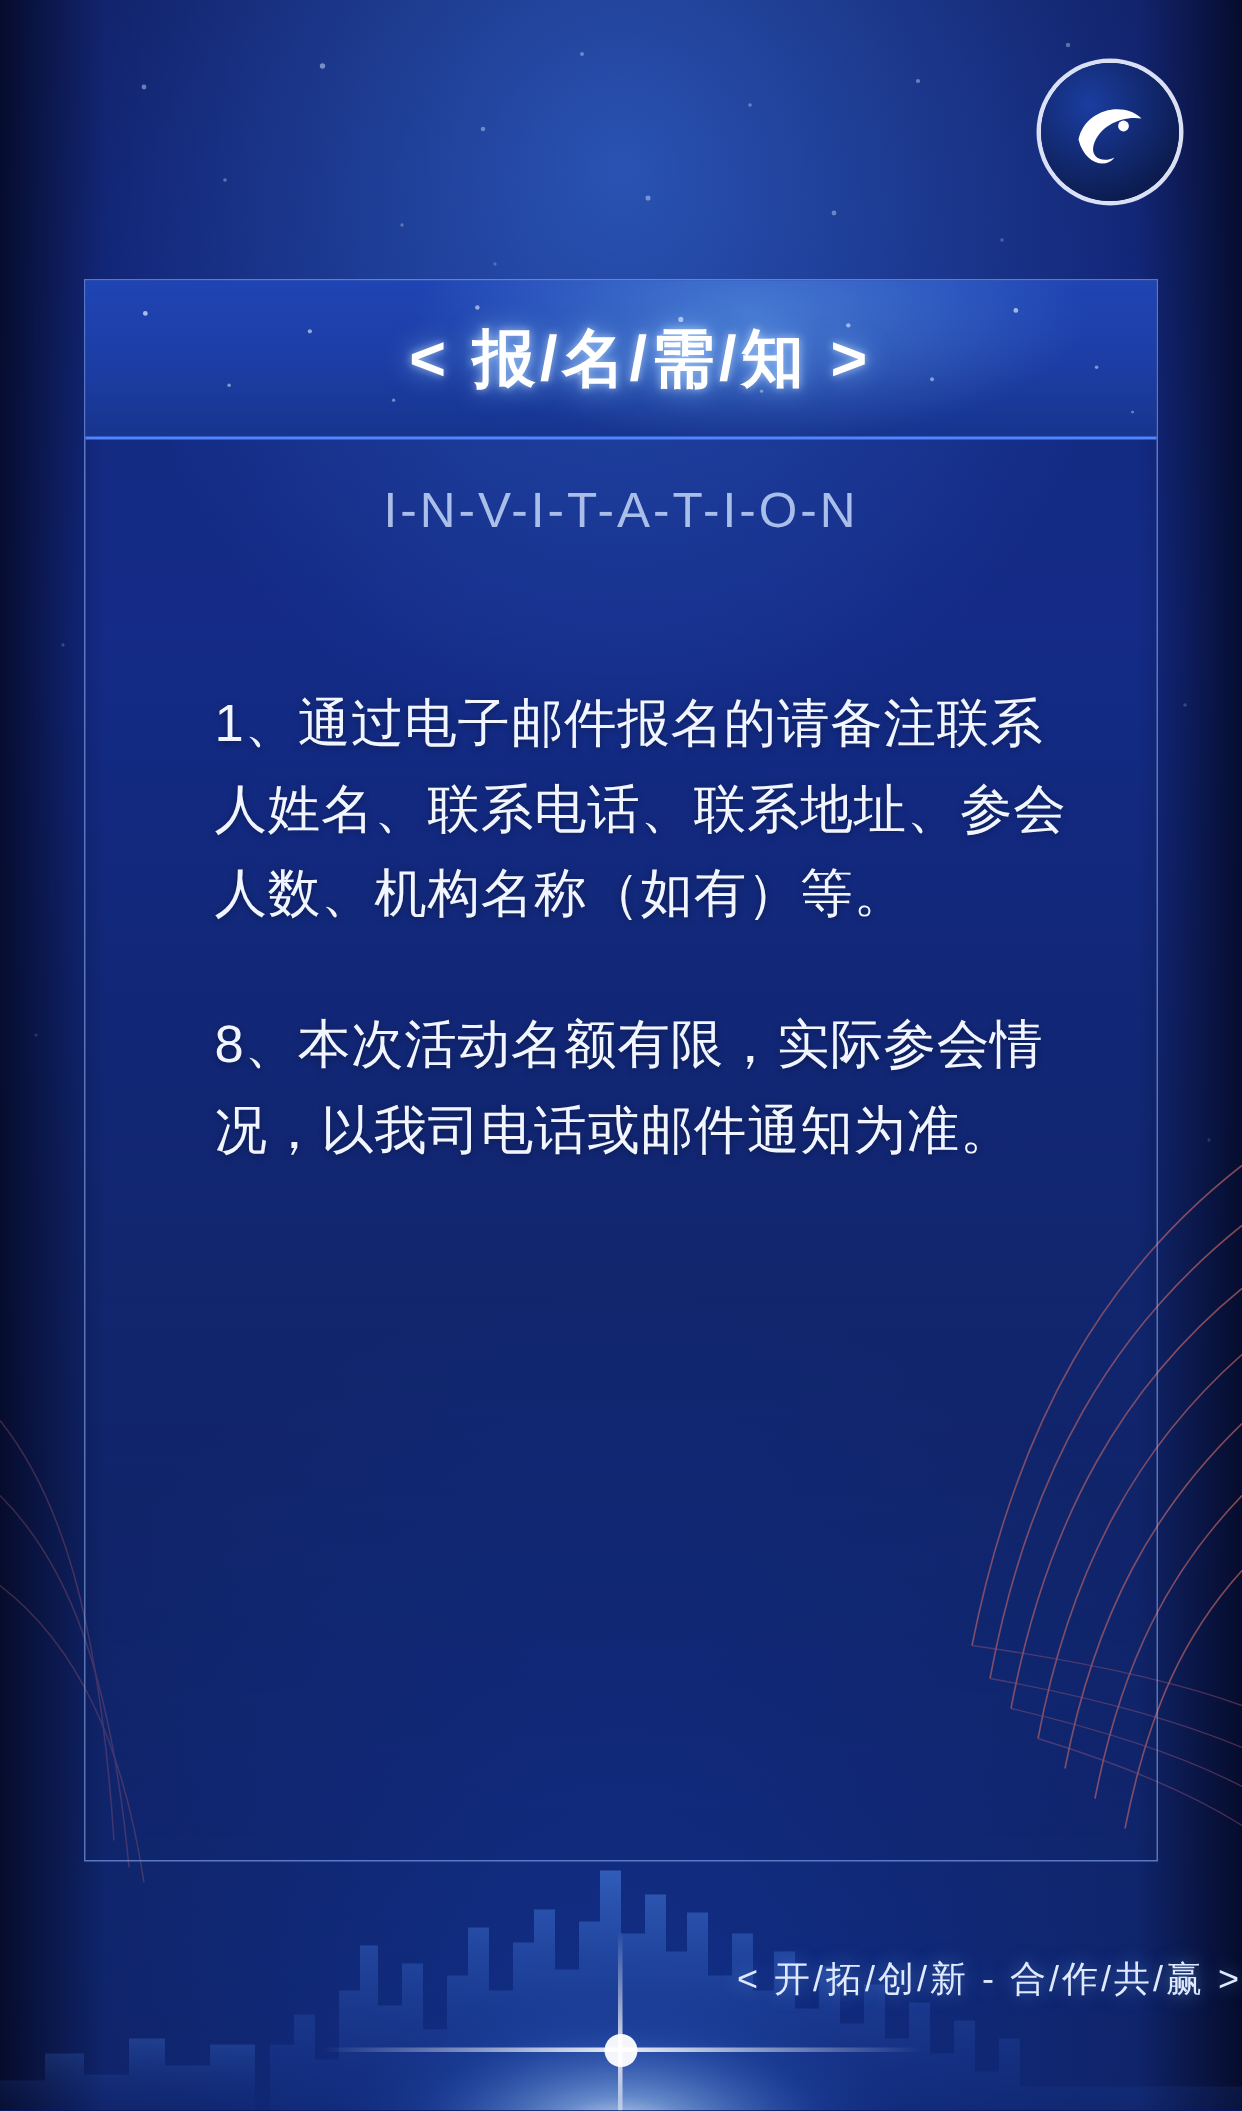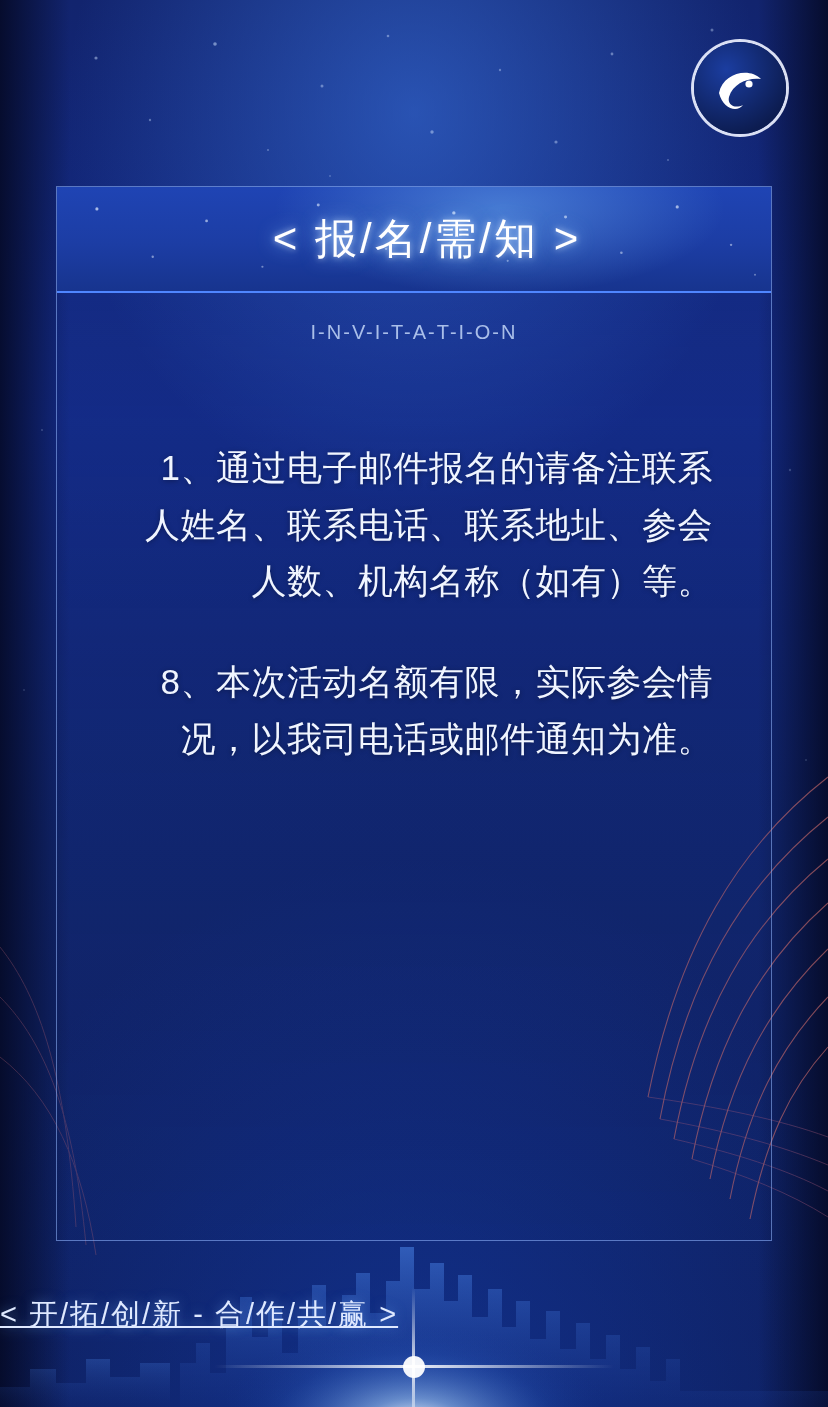--- a/index.html
+++ b/index.html
@@ -92,38 +92,37 @@
   .header-stars { position: absolute; inset: 0; pointer-events: none; }
 
   .card-title {
     position: relative;
     z-index: 2;
     line-height: 104px;
     text-align: center;
     color: #ffffff;
     font-size: 42px;
     letter-spacing: 3px;
-    font-weight: 400;
+    font-weight: 700;
     text-shadow: 0 0 18px rgba(130,190,255,0.9), 0 0 6px rgba(255,255,255,0.6);
     padding-left: 26px;
   }
 
   .card-subtitle {
     margin-top: 28px;
     text-align: center;
     color: #b9cdf2;
-    font-size: 20px;
+    font-size: 33px;
     letter-spacing: 2px;
     opacity: .9;
   }
 
   
   .body {
     margin: 96px 58px 0 86px;
-    text-align: right;
   }
   .para {
     color: #f0f5ff;
     font-size: 35px;
     line-height: 1.62;
     letter-spacing: 0.5px;
     margin: 0 0 44px 0;
     text-shadow: 0 1px 5px rgba(0,0,0,0.35);
   }
 
@@ -162,26 +161,25 @@
     height: 330px;
     pointer-events: none;
     opacity: .55;
   }
 
   
   .footer {
     position: absolute;
     left: 0; right: 0;
     bottom: 72px;
-    text-align: left;
+    text-align: right;
     color: #dfe9ff;
-    font-size: 29px;
+    font-size: 24px;
     letter-spacing: 2px;
     text-shadow: 0 0 12px rgba(120,180,255,0.5);
-    text-decoration: underline;
   }
 </style>
 </head>
 <body>
 
 <div class="poster">
 
   <svg class="stars" viewBox="0 0 828 1407" preserveAspectRatio="none">
     <g fill="#cfe2ff">
       <circle cx="96" cy="58" r="1.6" opacity=".55"></circle>

